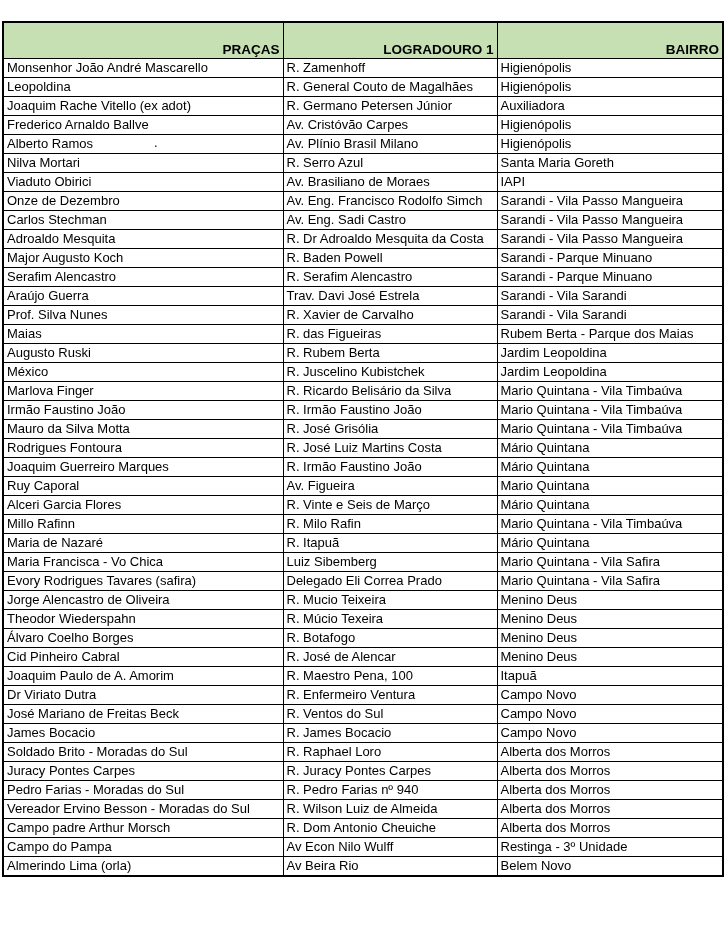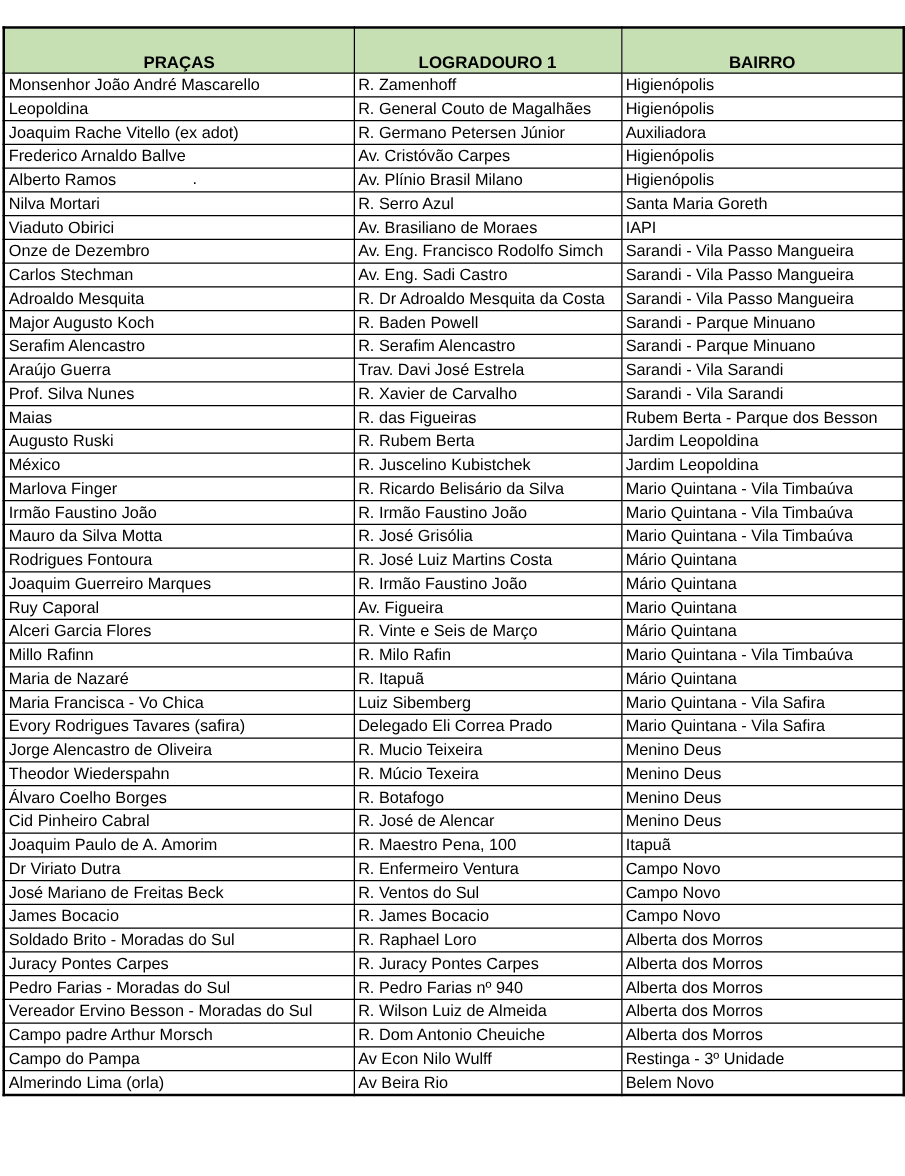--- a/index.html
+++ b/index.html
@@ -36,21 +36,21 @@
     table-layout: fixed;
     border: 2px solid #000000;
   }
   col.c1 { width: 280px; }
   col.c2 { width: 214px; }
   col.c3 { width: 226px; }
   table.schedule th {
     background: var(--header-bg, #c6e0b4);
     height: 33px;
     vertical-align: bottom;
-    text-align: center;
+    text-align: right;
     font-weight: bold;
     font-size: 13.5px;
     padding: 1px 3px;
     border: 1px solid #000000;
     white-space: nowrap;
     overflow: hidden;
   }
   table.schedule td {
     height: 18px;
     line-height: 18px;
@@ -148,21 +148,21 @@
           <td>Sarandi - Vila Sarandi</td>
         </tr>
         <tr>
           <td>Prof. Silva Nunes</td>
           <td>R. Xavier de Carvalho</td>
           <td>Sarandi - Vila Sarandi</td>
         </tr>
         <tr>
           <td>Maias</td>
           <td>R. das Figueiras</td>
-          <td>Rubem Berta - Parque dos Besson</td>
+          <td>Rubem Berta - Parque dos Maias</td>
         </tr>
         <tr>
           <td>Augusto Ruski</td>
           <td>R. Rubem Berta</td>
           <td>Jardim Leopoldina</td>
         </tr>
         <tr>
           <td>México</td>
           <td>R. Juscelino Kubistchek</td>
           <td>Jardim Leopoldina</td>

